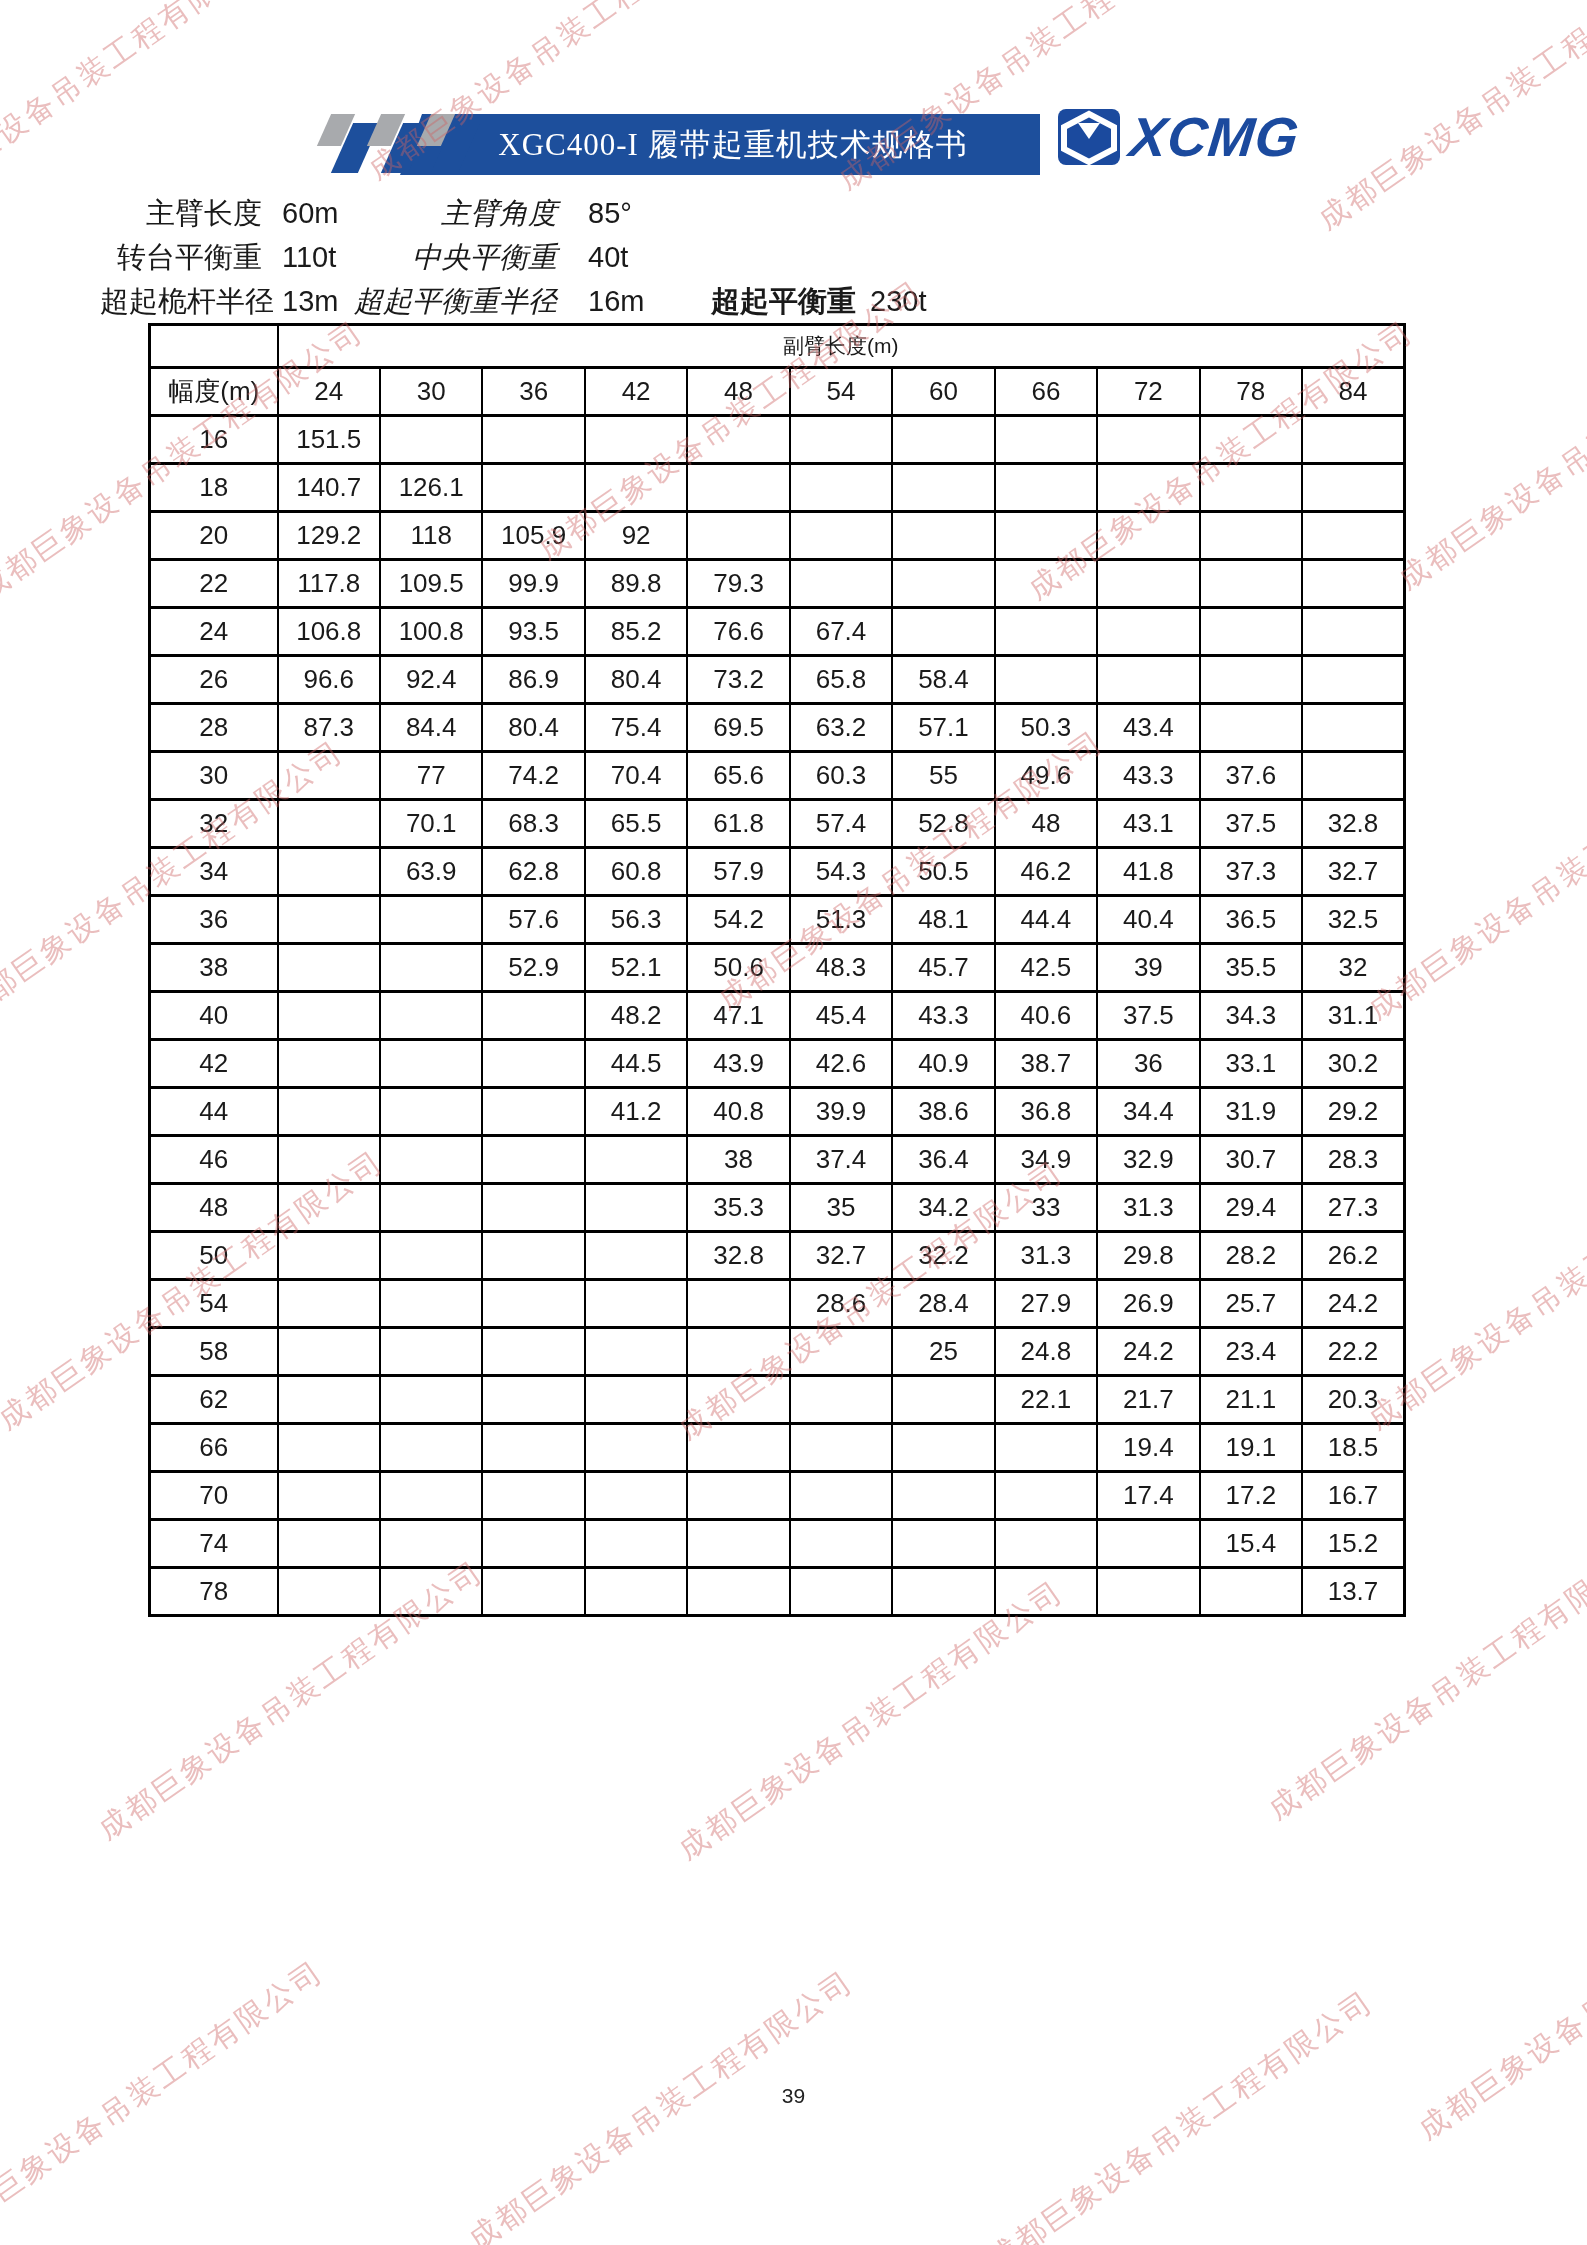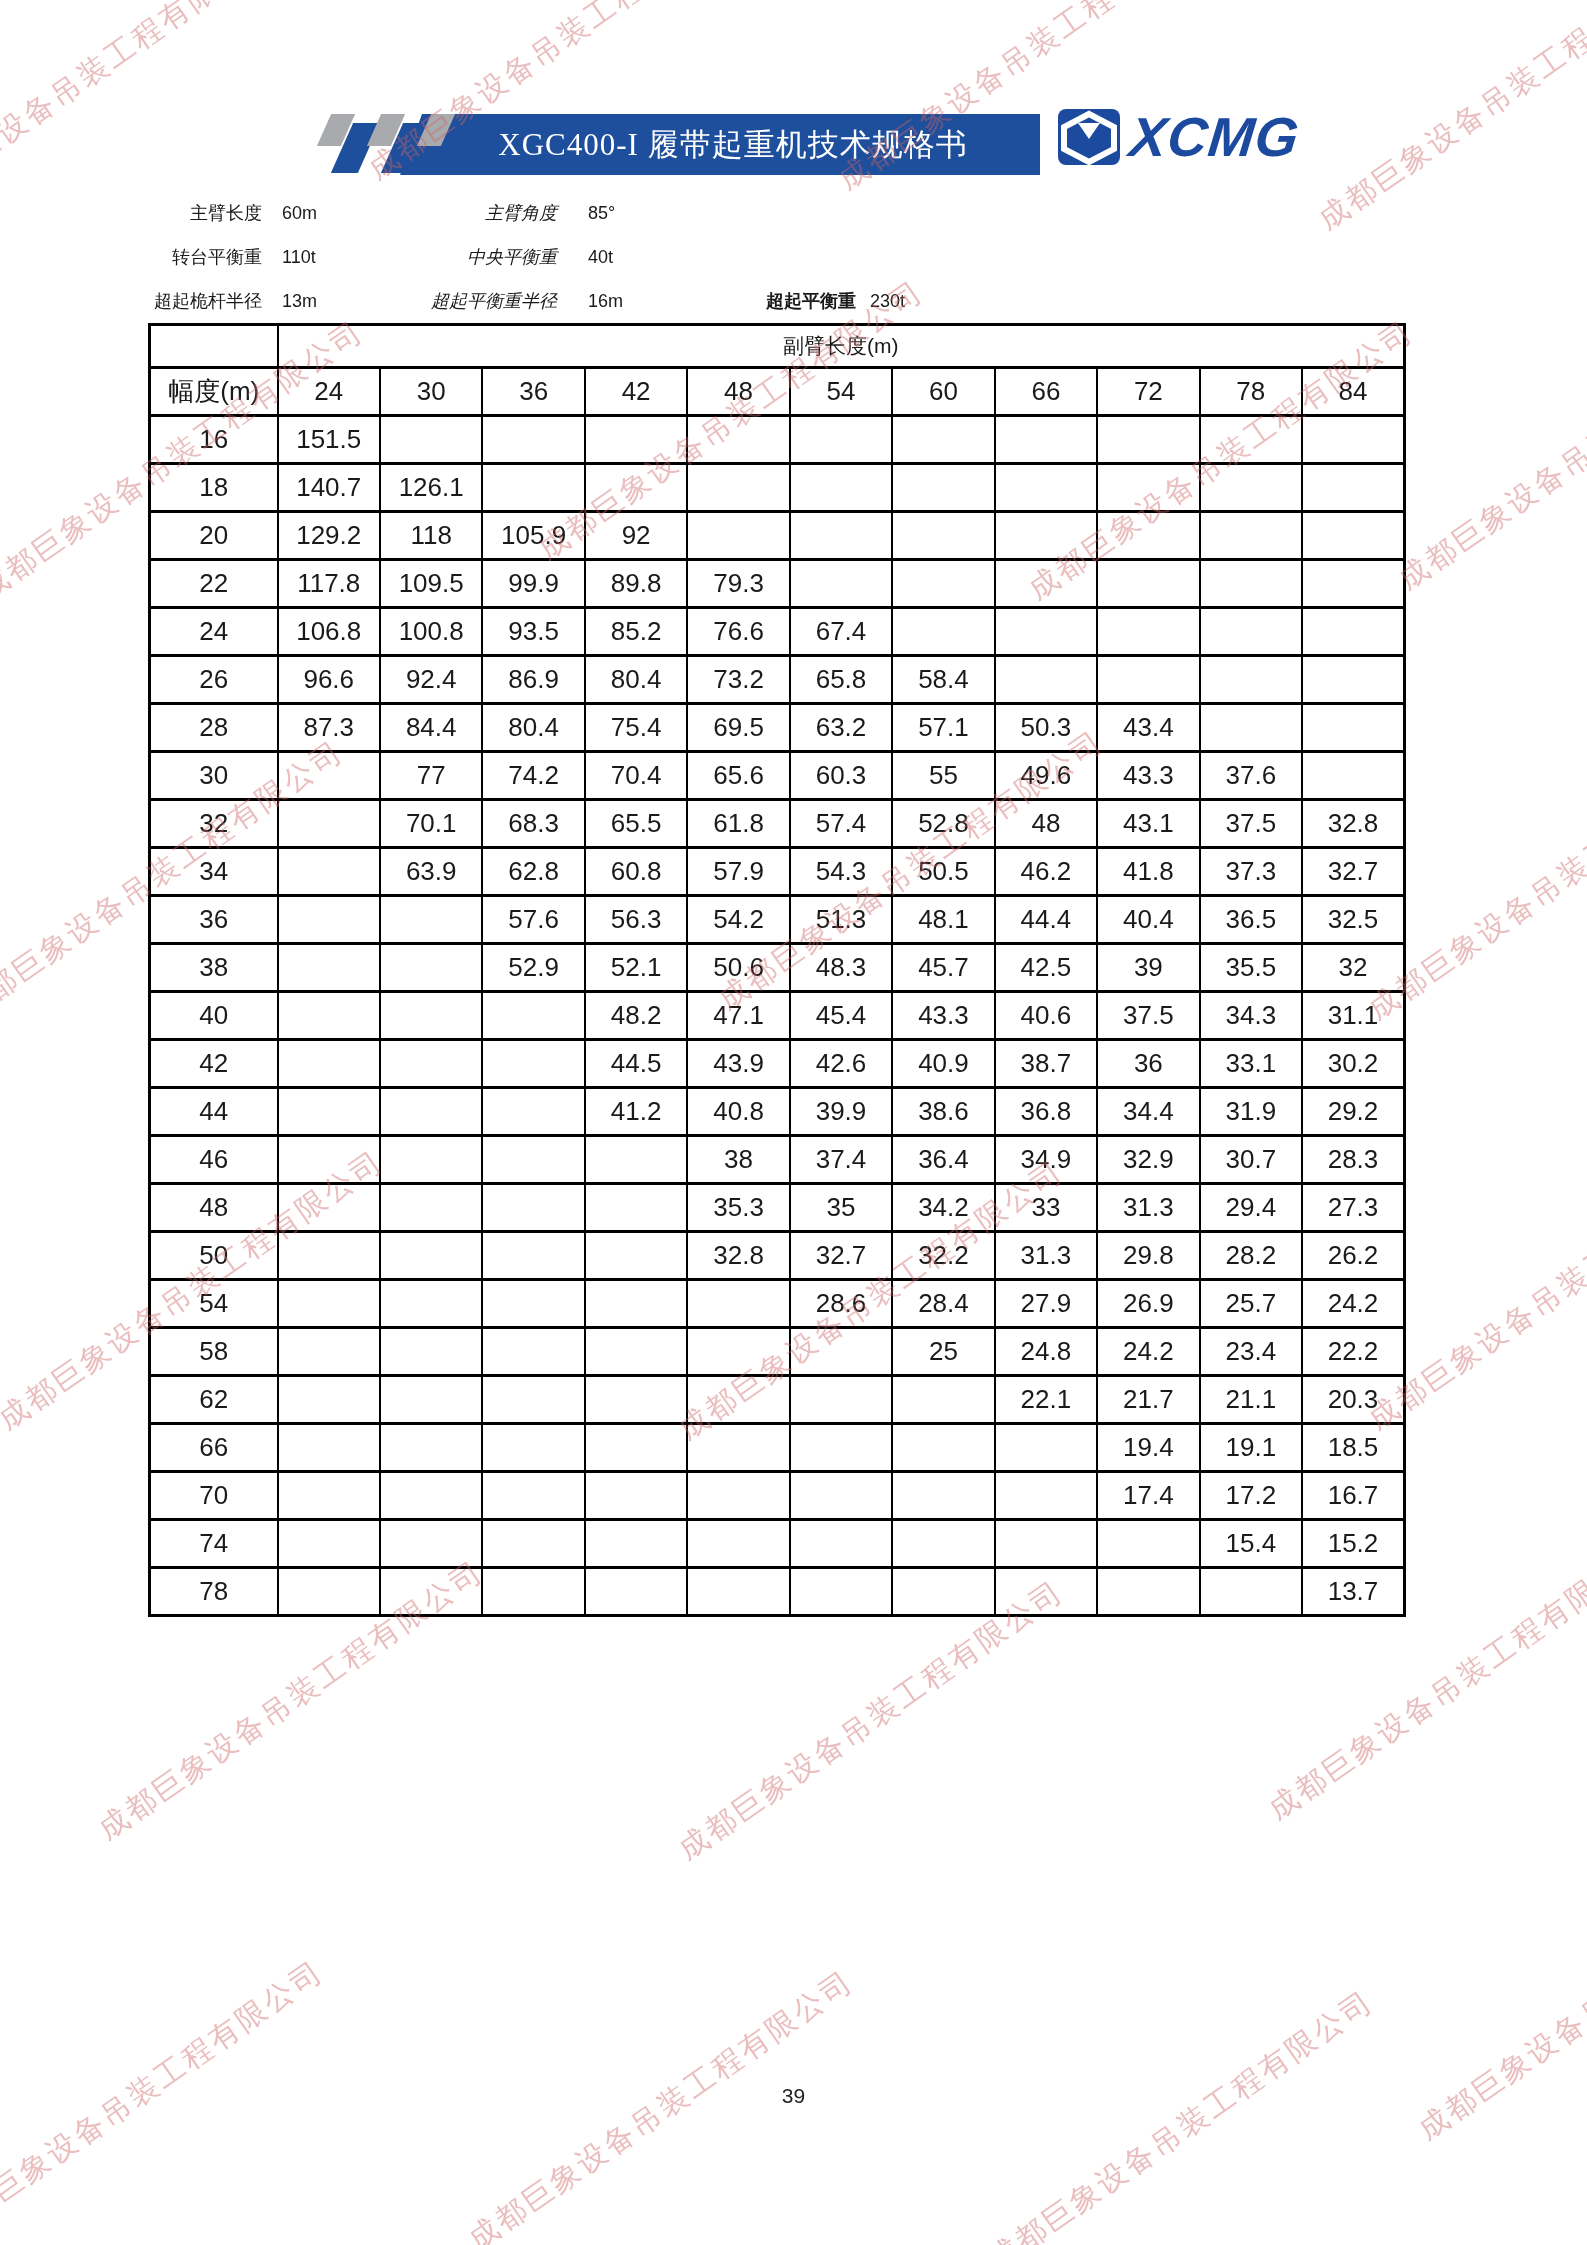--- a/index.html
+++ b/index.html
@@ -36,21 +36,21 @@
   }
 
   .logo { position:absolute; left:1058px; top:110px; height:58px; display:flex; align-items:center; gap:10px; z-index:1; }
   .logo-text {
     font-family:"Liberation Sans", sans-serif; font-size:55px; line-height:55px;
     font-weight:bold; font-style:italic; color:#1b4a9e; letter-spacing:1px;
     transform:skewX(-6deg); margin-top:-4px;
   }
 
   
-  .params { position:absolute; left:0; top:196px; width:1587px; z-index:3; font-size:18px; }
+  .params { position:absolute; left:0; top:196px; width:1587px; z-index:3; font-size:29px; }
   .param-row { position:relative; height:44px; }
   .param-row span { position:absolute; top:0; line-height:34px; white-space:nowrap; }
   .p-l1 { left:100px; width:162px; text-align:right; }
   .p-v1 { left:282px; }
   .p-l2 { left:340px; width:217px; text-align:right;font-style:italic; }
   .p-v2 { left:588px; }
   .p-l3 { left:660px; width:196px; text-align:right;font-weight:bold; }
   .p-v3 { left:870px; }
 
   

